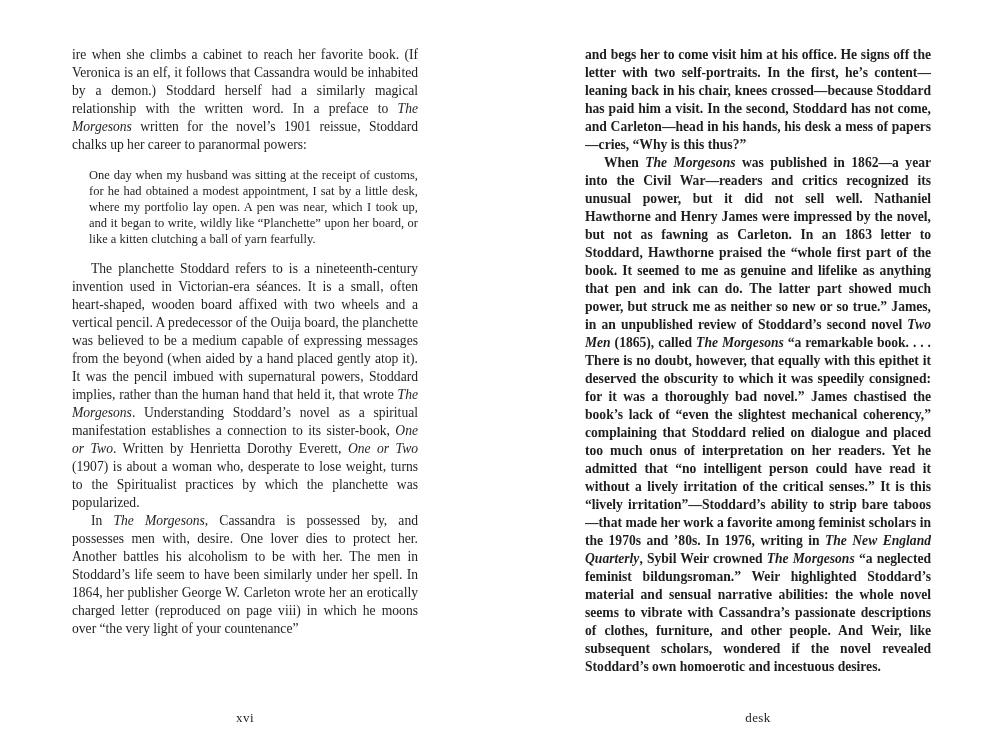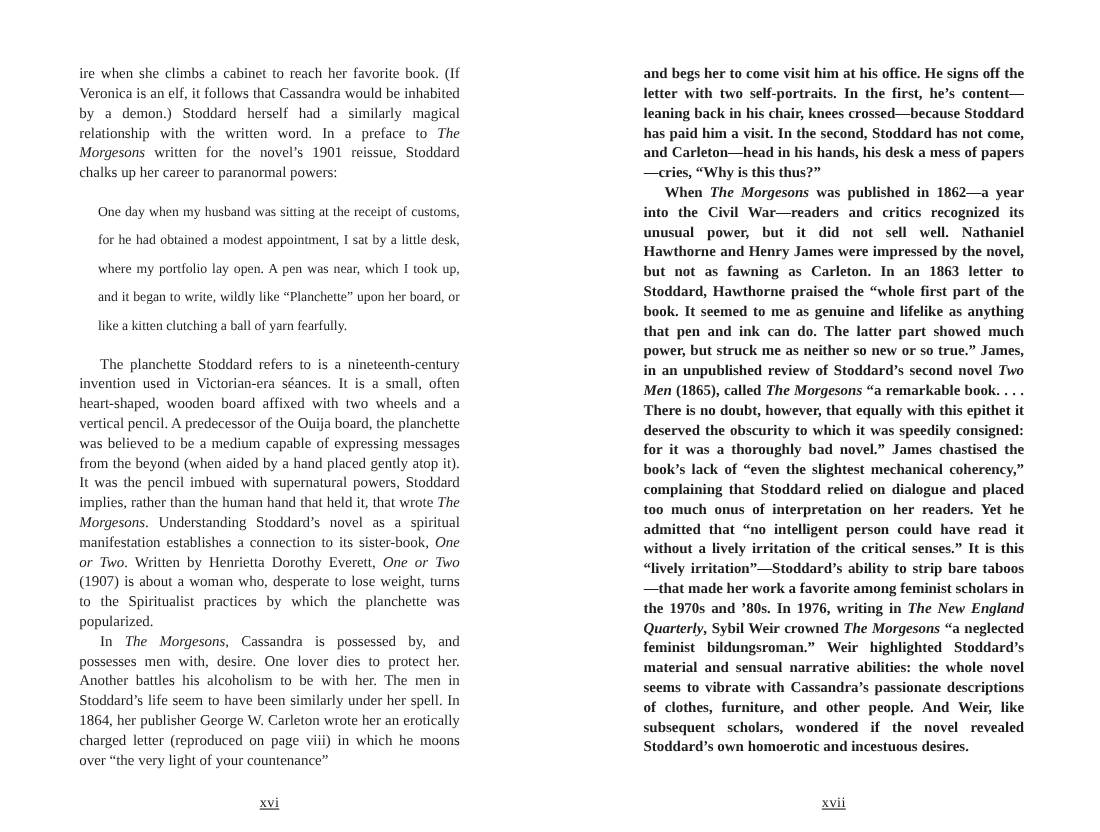--- a/index.html
+++ b/index.html
@@ -13,21 +13,20 @@
     font-family: "Liberation Serif", serif;
     color: #1e1e1e;
     overflow: hidden;
   }
   .spread {
     position: relative;
     display: flex;
     width: 1000px;
     height: 709px;
     background: #ffffff;
-    margin-top: 12px;
   }
   .page {
     position: relative;
     width: 500px;
     height: 756px;
   }
   .textcol {
     position: absolute;
     top: 46px;
     width: 346px;
@@ -44,37 +43,36 @@
   .page-right .textcol { left: 85px; font-weight: bold; }
   .textcol p {
     margin: 0;
     padding: 0;
   }
   .textcol p.indent {
     text-indent: 19px;
   }
   .textcol p.quote {
     font-size: 12.5px;
-    line-height: 26px;
+    line-height: 16px;
     margin: 13px 0 13px 17px;
     text-align: justify;
     text-align-last: left;
   }
   .textcol em {
     font-style: italic;
   }
   .folio {
     position: absolute;
     bottom: 30px;
     width: 346px;
     text-align: center;
     font-size: 13px;
     letter-spacing: 0.4px;
     color: #222222;
-    text-decoration: underline;
   }
   .page-left .folio { left: 72px; }
   .page-right .folio { left: 85px; }
 </style>
 </head>
 <body>
 
 <div class="spread">
   <div class="page page-left">
     <div class="textcol" id="left-text">
@@ -83,15 +81,15 @@
         <p class="body-par indent"><span>The planchette Stoddard refers to is a nineteenth-century invention used in Victorian-era séances. It is a small, often heart-shaped, wooden board affixed with two wheels and a vertical pencil. A predecessor of the Ouija board, the planchette was believed to be a medium capable of expressing messages from the beyond (when aided by a hand placed gently atop it). It was the pencil imbued with supernatural powers, Stoddard implies, rather than the human hand that held it, that wrote </span><em>The Morgesons</em><span>. Understanding Stoddard’s novel as a spiritual manifestation establishes a connection to its sister-book, </span><em>One or Two</em><span>. Written by Henrietta Dorothy Everett, </span><em>One or Two</em><span> (1907) is about a woman who, desperate to lose weight, turns to the Spiritualist practices by which the planchette was popularized.</span></p>
         <p class="body-par indent"><span>In </span><em>The Morgesons</em><span>, Cassandra is possessed by, and possesses men with, desire. One lover dies to protect her. Another battles his alcoholism to be with her. The men in Stoddard’s life seem to have been similarly under her spell. In 1864, her publisher George W. Carleton wrote her an erotically charged letter (reproduced on page viii) in which he moons over “the very light of your countenance”</span></p>
       </div>
     <div class="folio">xvi</div>
   </div>
   <div class="page page-right">
     <div class="textcol" id="right-text">
         <p class="body-par"><span>and begs her to come visit him at his office. He signs off the letter with two self-portraits. In the first, he’s content—leaning back in his chair, knees crossed—because Stoddard has paid him a visit. In the second, Stoddard has not come, and Carleton—head in his hands, his desk a mess of papers—cries, “Why is this thus?”</span></p>
         <p class="body-par indent"><span>When </span><em>The Morgesons</em><span> was published in 1862—a year into the Civil War—readers and critics recognized its unusual power, but it did not sell well. Nathaniel Hawthorne and Henry James were impressed by the novel, but not as fawning as Carleton. In an 1863 letter to Stoddard, Hawthorne praised the “whole first part of the book. It seemed to me as genuine and lifelike as anything that pen and ink can do. The latter part showed much power, but struck me as neither so new or so true.” James, in an unpublished review of Stoddard’s second novel </span><em>Two Men</em><span> (1865), called </span><em>The Morgesons</em><span> “a remarkable book. . . . There is no doubt, however, that equally with this epithet it deserved the obscurity to which it was speedily consigned: for it was a thoroughly bad novel.” James chastised the book’s lack of “even the slightest mechanical coherency,” complaining that Stoddard relied on dialogue and placed too much onus of interpretation on her readers. Yet he admitted that “no intelligent person could have read it without a lively irritation of the critical senses.” It is this “lively irritation”—Stoddard’s ability to strip bare taboos—that made her work a favorite among feminist scholars in the 1970s and ’80s. In 1976, writing in </span><em>The New England Quarterly</em><span>, Sybil Weir crowned </span><em>The Morgesons</em><span> “a neglected feminist bildungsroman.” Weir highlighted Stoddard’s material and sensual narrative abilities: the whole novel seems to vibrate with Cassandra’s passionate descriptions of clothes, furniture, and other people. And Weir, like subsequent scholars, wondered if the novel revealed Stoddard’s own homoerotic and incestuous desires.</span></p>
       </div>
-    <div class="folio">xvii</div>
+    <div class="folio">desk</div>
   </div>
 </div>
 
 </body></html>

